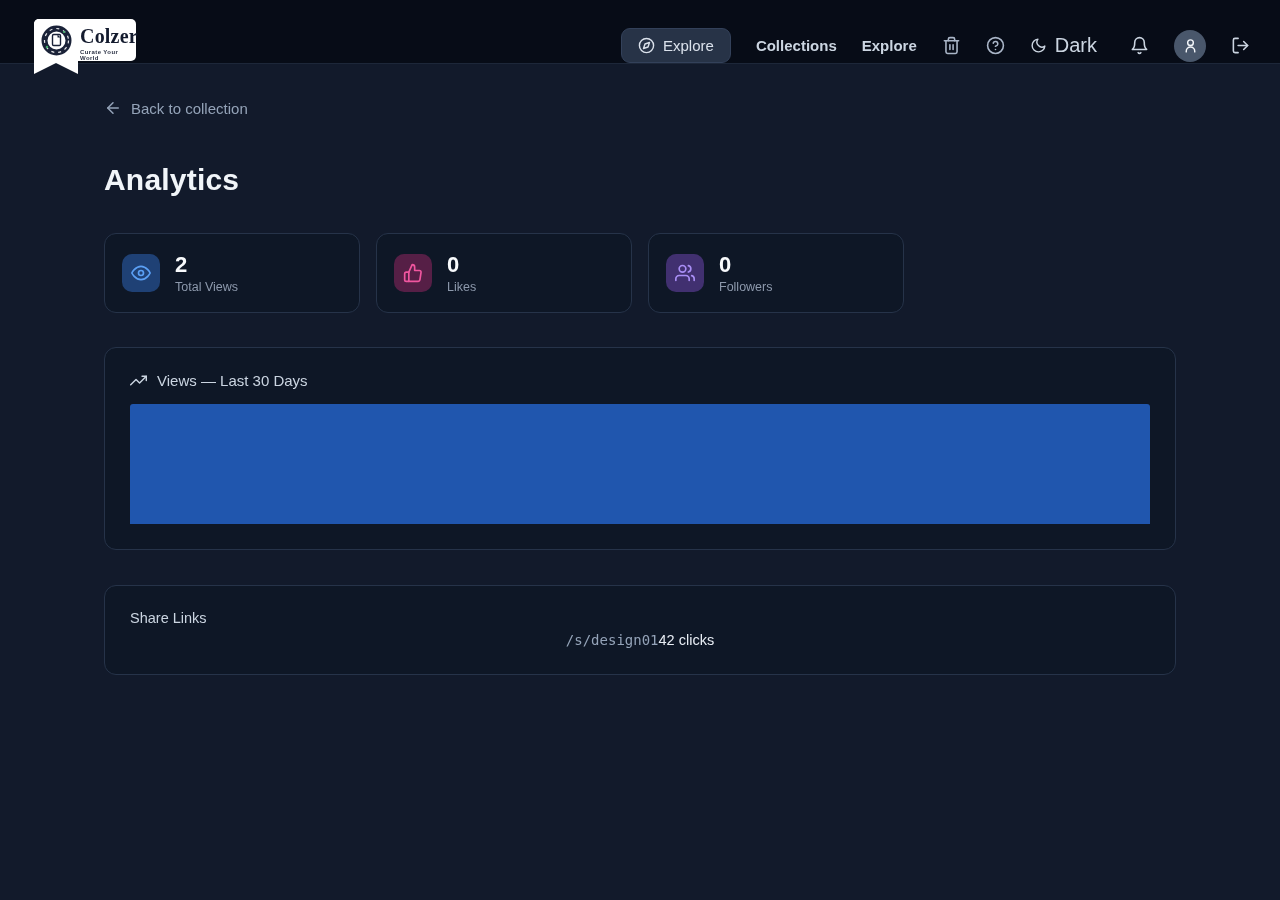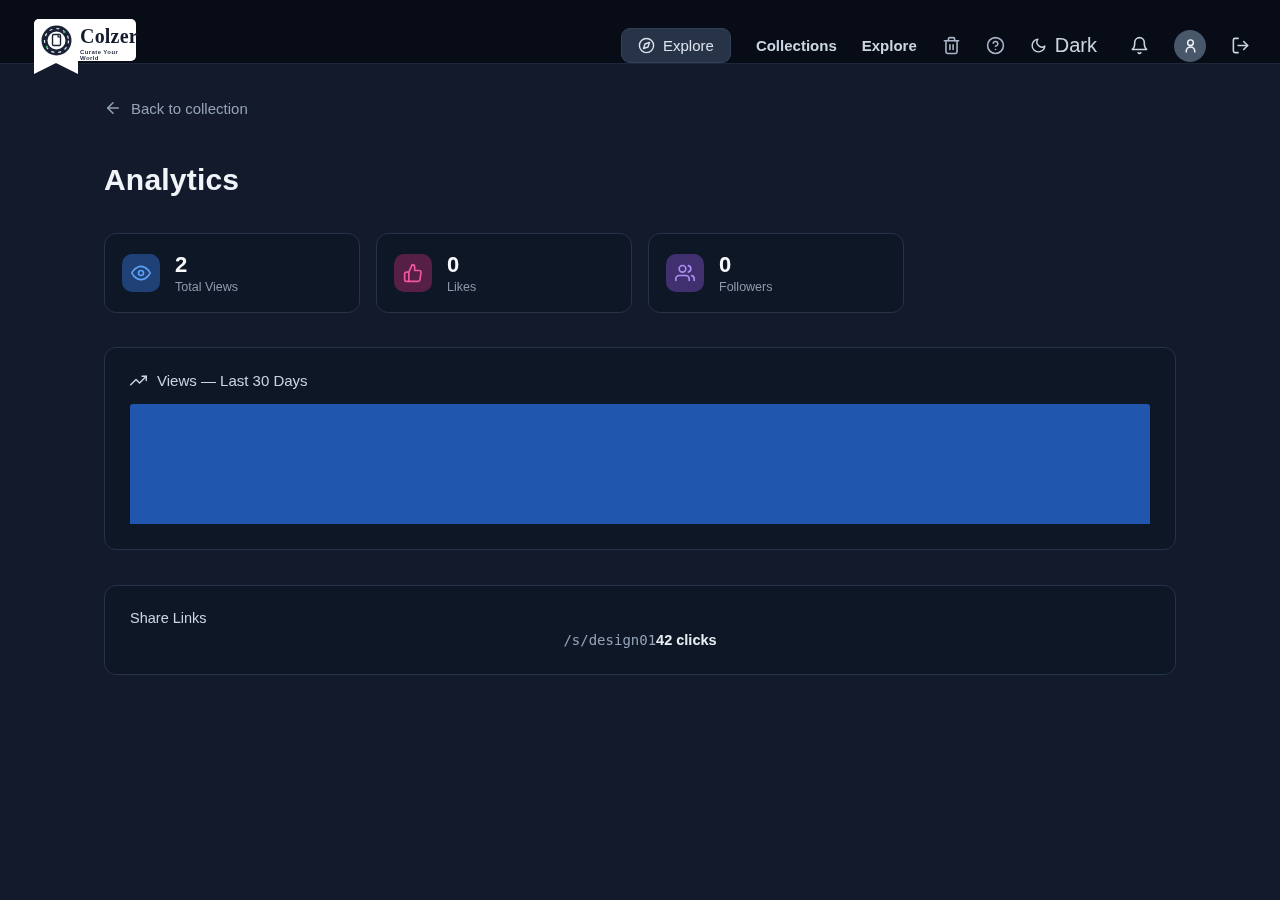--- a/index.html
+++ b/index.html
@@ -76,21 +76,21 @@
 
   .chart-card { margin-top:34px; padding:24px 25px 25px 25px; }
   .chart-header { display:flex; align-items:center; gap:10px; color:#cbd5e1; font-size:15px; }
   .chart-area { margin-top:15px; height:120px; display:flex; align-items:flex-end; border-radius:3px 3px 0 0; overflow:hidden; }
   .chart-bar { flex:1 1 0; }
 
   .share-card { margin-top:35px; padding:24px 25px 26px 25px; }
   .share-title { font-size:14.5px; color:#cbd5e1; }
   .share-row { margin-top:6px; display:flex; align-items:center; justify-content:center; }
   .share-path { font-family:"DejaVu Sans Mono", monospace; font-size:14px; color:#94a3b8; }
-  .share-clicks { font-size:14.5px; color:#e8edf4; font-weight:700; }
+  .share-clicks { font-size:14.5px; color:#e8edf4; font-weight:400; }
 </style>
 </head>
 <body>
 
 <header class="navbar">
   <div class="logo">
     <div class="logo-ribbon"></div>
     <div class="logo-card"></div>
     <div class="logo-ribbon" style="background:transparent;"></div>
     <div class="logo-mark">

